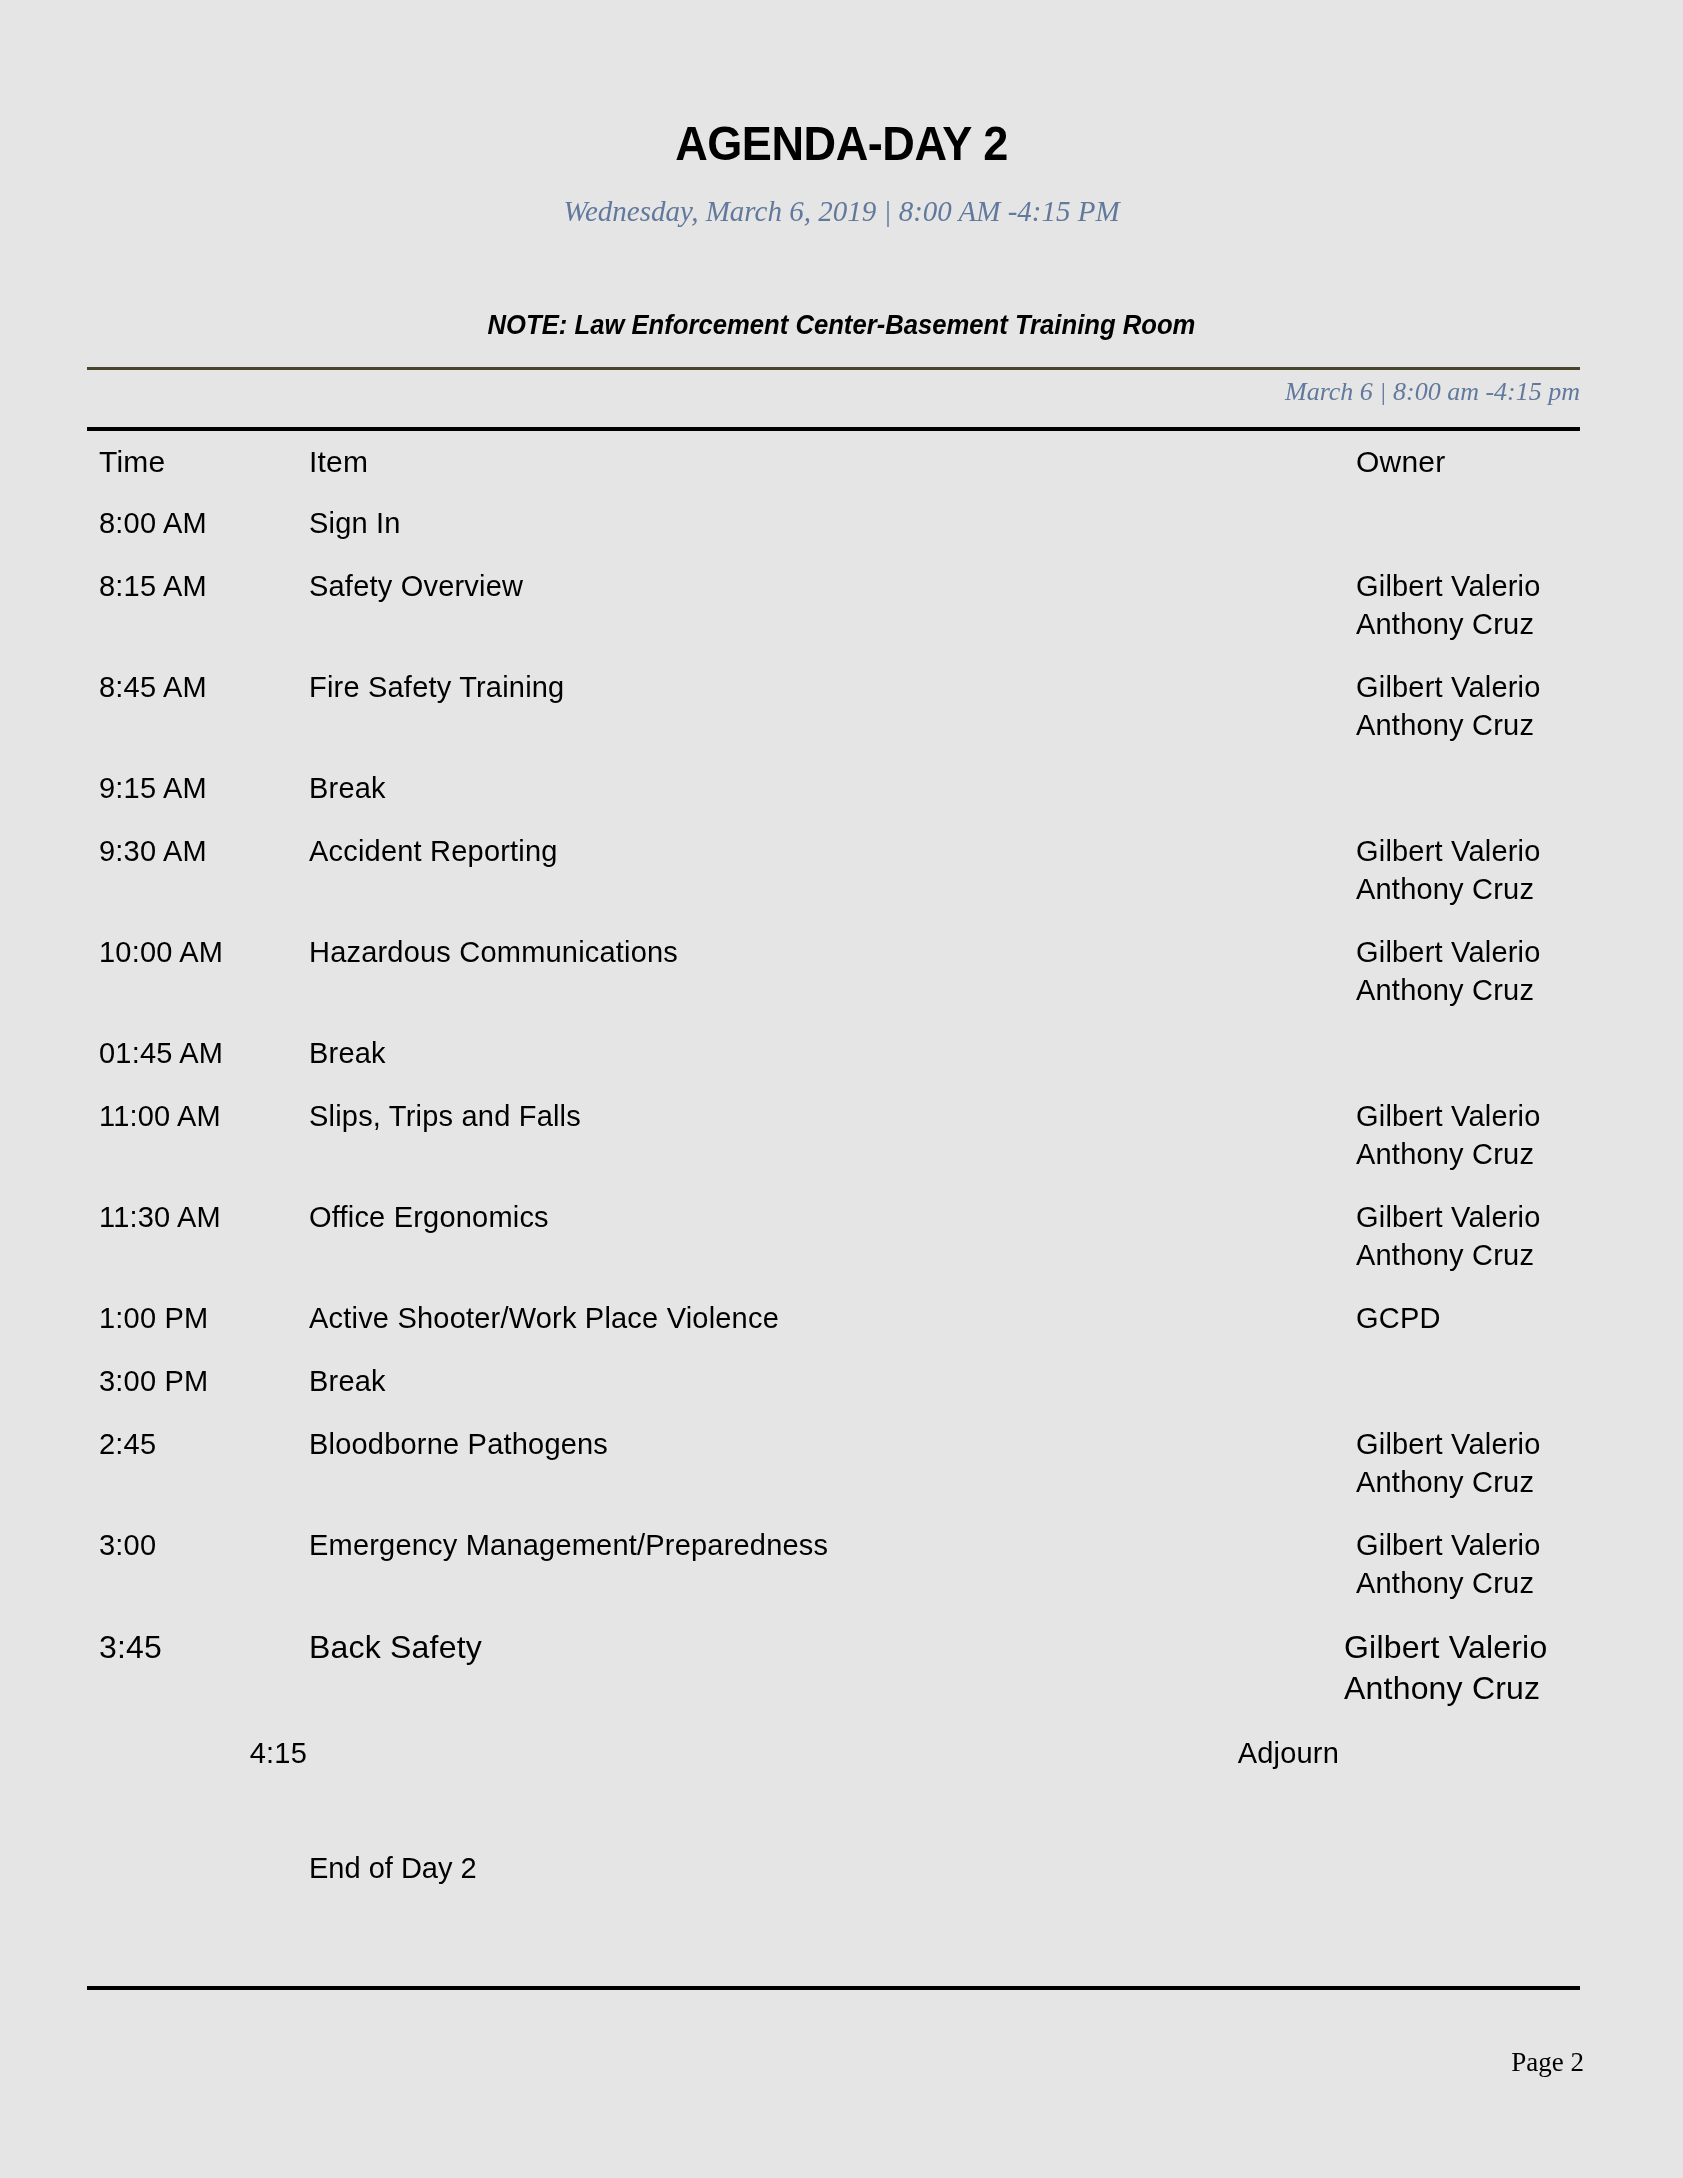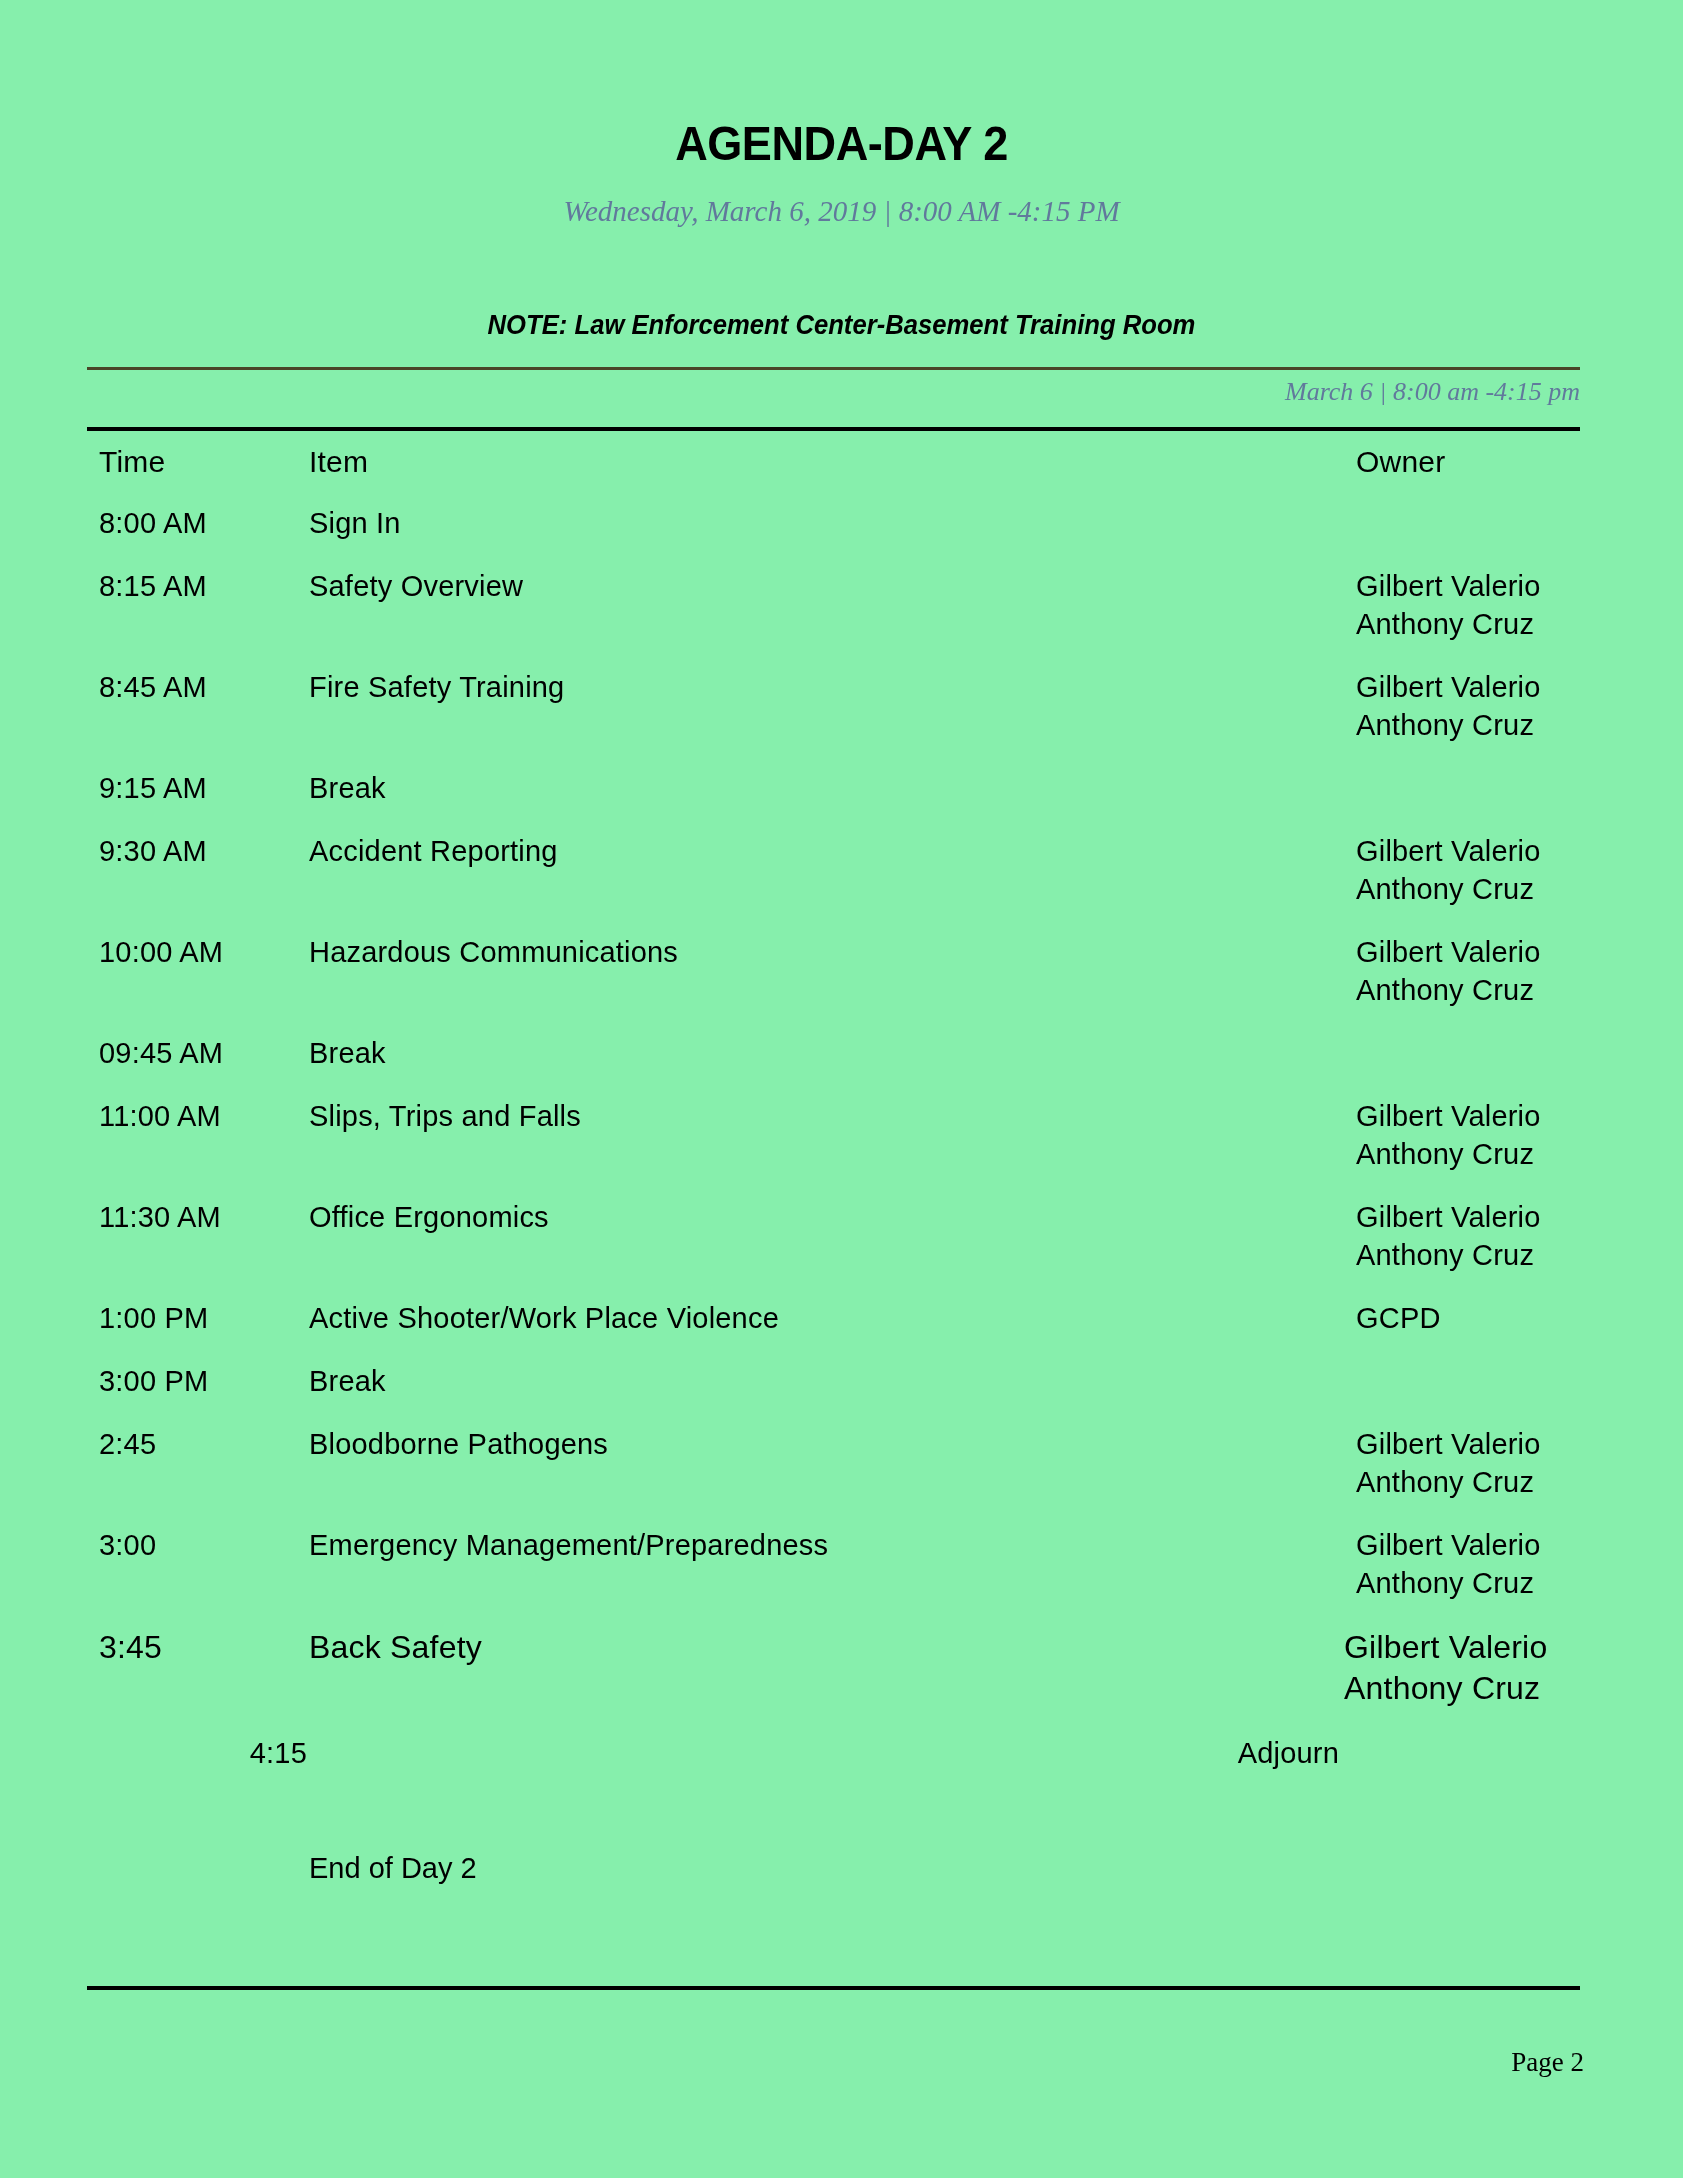--- a/index.html
+++ b/index.html
@@ -16,21 +16,21 @@
     color: #000000;
     overflow: hidden;
   }
 
   .page {
     position: absolute;
     left: 0;
     top: 0;
     width: 1683px;
     height: 2178px;
-    background: #86efac;
+    background: #e5e5e5;
   }
 
   
   .title {
     position: absolute;
     left: 0;
     top: 115px;
     width: 1683px;
     text-align: center;
     font-family: "Liberation Sans", sans-serif;
@@ -201,21 +201,21 @@
           <div class="cell c-owner">Gilbert Valerio
 Anthony Cruz</div>
         </div>
         <div class="row" style="height: 101px;">
           <div class="cell c-time">10:00 AM</div>
           <div class="cell c-item">Hazardous Communications</div>
           <div class="cell c-owner">Gilbert Valerio
 Anthony Cruz</div>
         </div>
         <div class="row" style="height: 63px;">
-          <div class="cell c-time">09:45 AM</div>
+          <div class="cell c-time">01:45 AM</div>
           <div class="cell c-item">Break</div>
           <div class="cell c-owner"></div>
         </div>
         <div class="row" style="height: 101px; padding-left: 32px;">
           <div class="cell c-time">11:00 AM</div>
           <div class="cell c-item">Slips, Trips and Falls</div>
           <div class="cell c-owner">Gilbert Valerio
 Anthony Cruz</div>
         </div>
         <div class="row" style="height: 101px;">

